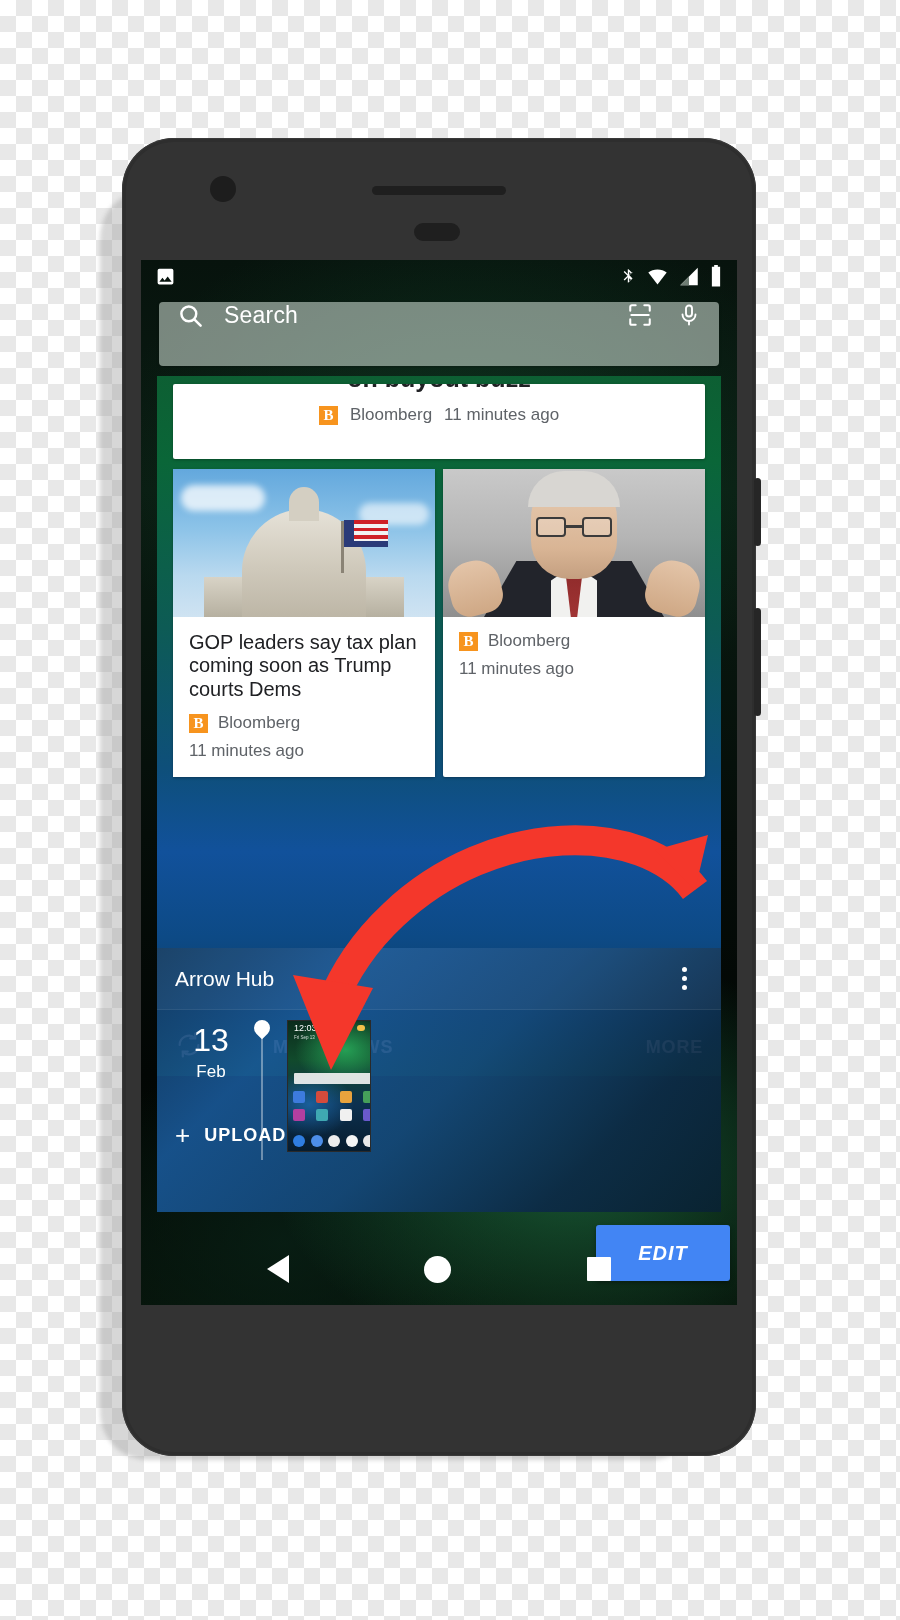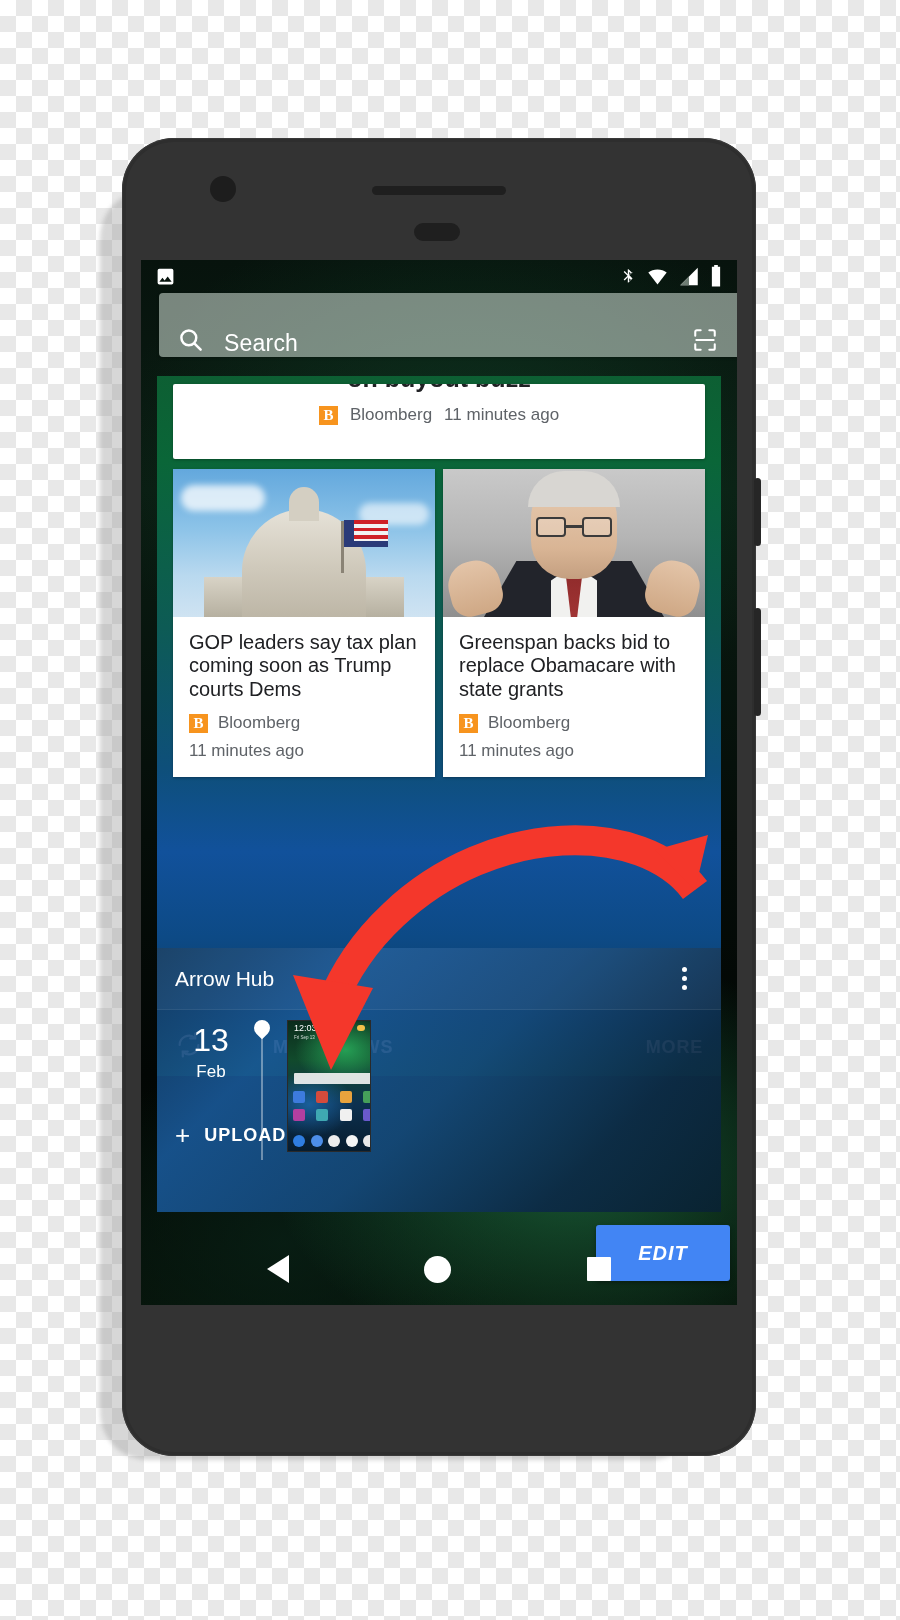--- a/index.html
+++ b/index.html
@@ -112,25 +112,25 @@
     display: flex; align-items: center;
     padding: 0 14px;
     color: #ffffff;
   }
   .statusbar .right { margin-left: auto; display: flex; align-items: center; gap: 9px; }
   .sb-icon { display: block; }
 
   
   .searchbar {
     position: absolute;
-    left: 18px; top: 33px;
-    width: 625px; height: 64px;
+    left: 18px; top: 42px;
+    width: 560px; height: 64px;
     border-radius: 4px;
     background: rgba(226,240,230,0.52);
-    display: flex; align-items: flex-end;
+    display: flex; align-items: flex-start;
     padding: 0 18px;
     box-shadow: 0 1px 3px rgba(0,0,0,0.25);
   }
   .search-text {
     color: #ffffff;
     font-size: 23px;
     margin-left: 20px;
     letter-spacing: .2px;
   }
   .search-actions { margin-left: auto; display: flex; align-items: center; gap: 24px; }
@@ -537,21 +537,20 @@
             <div class="gs-tie"></div>
             <div class="gs-head"></div>
             <div class="gs-hair"></div>
             <div class="gs-glass-l"></div>
             <div class="gs-glass-r"></div>
             <div class="gs-bridge"></div>
             <div class="gs-hand-l"></div>
             <div class="gs-hand-r"></div>
           </div>
           <div class="card-body">
-            <div class="card-headline">Greenspan backs bid to replace Obamacare with state grants</div>
             <div class="card-meta">
               <span class="bloomberg-logo">B</span>
               <span class="meta-source">Bloomberg</span>
             </div>
             <div class="card-time">11 minutes ago</div>
           </div>
         </div>
       </div>
 
       <div class="more-row">

